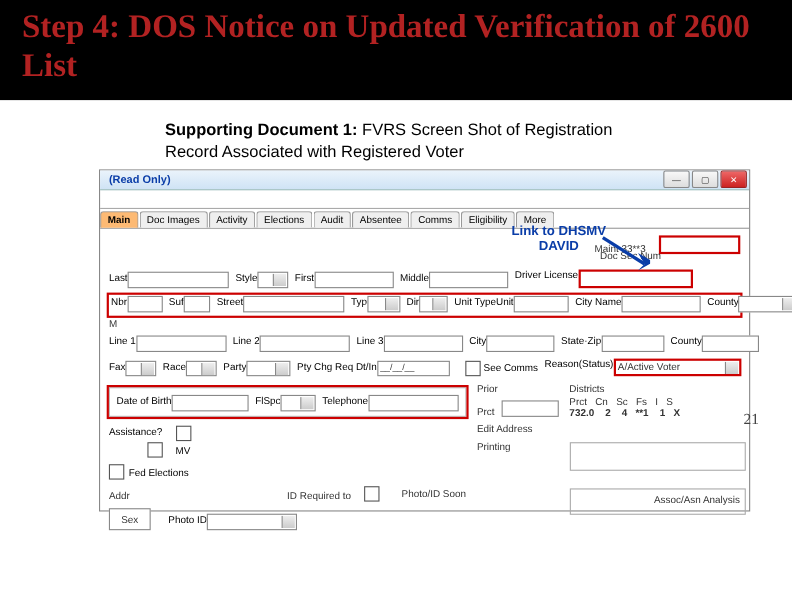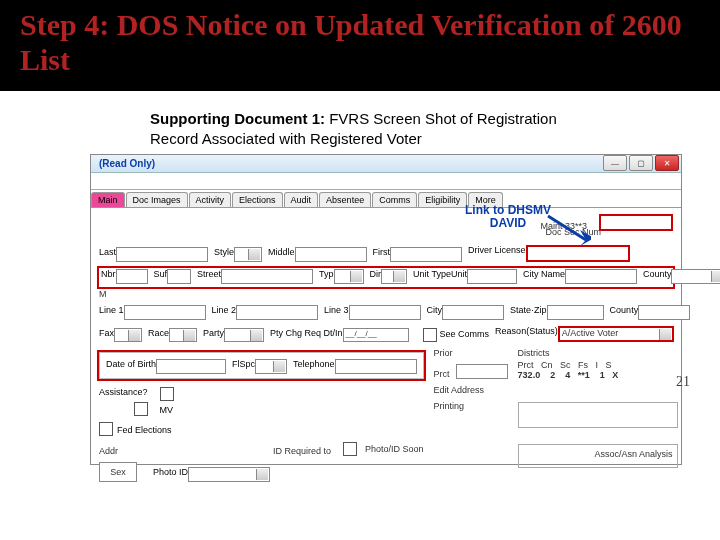--- a/index.html
+++ b/index.html
@@ -10,21 +10,21 @@
   .caption b{font-weight:700}
   .shot{margin-left:90px;width:590px;border:1px solid #888;background:#fff;font-family:Tahoma,Arial,sans-serif;font-size:9px;color:#333}
   .win-top{display:flex;align-items:center;height:17px;background:linear-gradient(#eaf3fb,#cfe3f5);border-bottom:1px solid #9bb}
   .win-top .ro{color:#0a3da8;font-weight:700;margin-left:8px;font-size:10px}
   .win-top .btns{margin-left:auto;display:flex}
   .win-btn{width:22px;height:14px;margin-right:2px;border:1px solid #888;background:linear-gradient(#f8f8f8,#ddd);border-radius:2px;display:flex;align-items:center;justify-content:center;font-size:8px}
   .win-btn.close{background:linear-gradient(#e66,#c22);color:#fff;border-color:#922}
   .blankbar{height:16px;border-bottom:1px solid #aaa}
   .tabs{display:flex;border-bottom:1px solid #999;padding-top:2px}
   .tab{padding:2px 6px;border:1px solid #999;border-bottom:none;margin-right:1px;background:#efefef;border-radius:3px 3px 0 0;font-size:9px;color:#000}
-  .tab.active{background:#ec4899;font-weight:400}
+  .tab.active{background:#fdba74;font-weight:700}
   .formarea{position:relative;padding:6px 8px 20px 8px;height:230px}
   .lnk{position:absolute;color:#0a3da8;font-weight:700;font-size:12px;text-align:center;line-height:1.15}
   .arrow{position:absolute;width:45px;height:35px}
   .arrow svg{width:100%;height:100%}
   .row{display:flex;align-items:flex-end;gap:6px;margin-bottom:6px}
   .fld{display:flex;flex-direction:row}
   .fld label{font-size:9px;color:#000;margin-bottom:1px;white-space:nowrap}
   .inp{border:1px solid #888;background:#fff;height:13px}
   .dd{position:relative}
   .dd:after{content:"";position:absolute;right:1px;top:1px;width:11px;height:11px;background:linear-gradient(#eee,#ccc);border-left:1px solid #888}
@@ -96,25 +96,25 @@
       <div class="row">
         <div class="fld">
             <label>Last</label>
             <span class="inp" style="width:90px"></span>
           </div>
         <div class="fld">
             <label>Style</label>
             <span class="inp dd" style="width:26px"></span>
           </div>
         <div class="fld">
+            <label>First</label>
+            <span class="inp" style="width:70px"></span>
+          </div>
+        <div class="fld">
             <label>Middle</label>
-            <span class="inp" style="width:70px"></span>
-          </div>
-        <div class="fld">
-            <label>First</label>
             <span class="inp" style="width:70px"></span>
           </div>
         <div class="fld">
             <label>Driver License</label>
             <span class="inp redbox" style="width:100px"></span>
           </div>
       </div>
 
       <div class="row" style="outline:2px solid #c00;padding:1px 2px 3px 2px">
         <div class="fld">
@@ -242,21 +242,21 @@
           </div>
           <div class="row">
               <div class="fld" style="flex-direction:row;align-items:flex-end;gap:4px">
                 <span class="chk"></span>
                 <label>Fed Elections</label>
               </div>
             </div>
           <div class="row">
             <label class="small">Addr</label>
             <label class="small" style="margin-left:auto">ID Required to</label>
-            <div style="flex-direction:row;align-items:center;gap:8px;display:flex;margin-left:6px">
+            <div style="flex-direction:row;align-items:center;gap:20px;display:flex;margin-left:6px">
                 <span class="chk"></span>
                 <label class="small">Photo/ID Soon</label>
               </div>
           </div>
           <div class="row" style="margin-top:6px">
             <span class="inp" style="width:36px;height:18px;text-align:center;line-height:18px">Sex</span>
             <div class="fld" style="margin-left:10px">
                 <label>Photo ID</label>
                 <span class="inp dd" style="width:80px"></span>
               </div>

